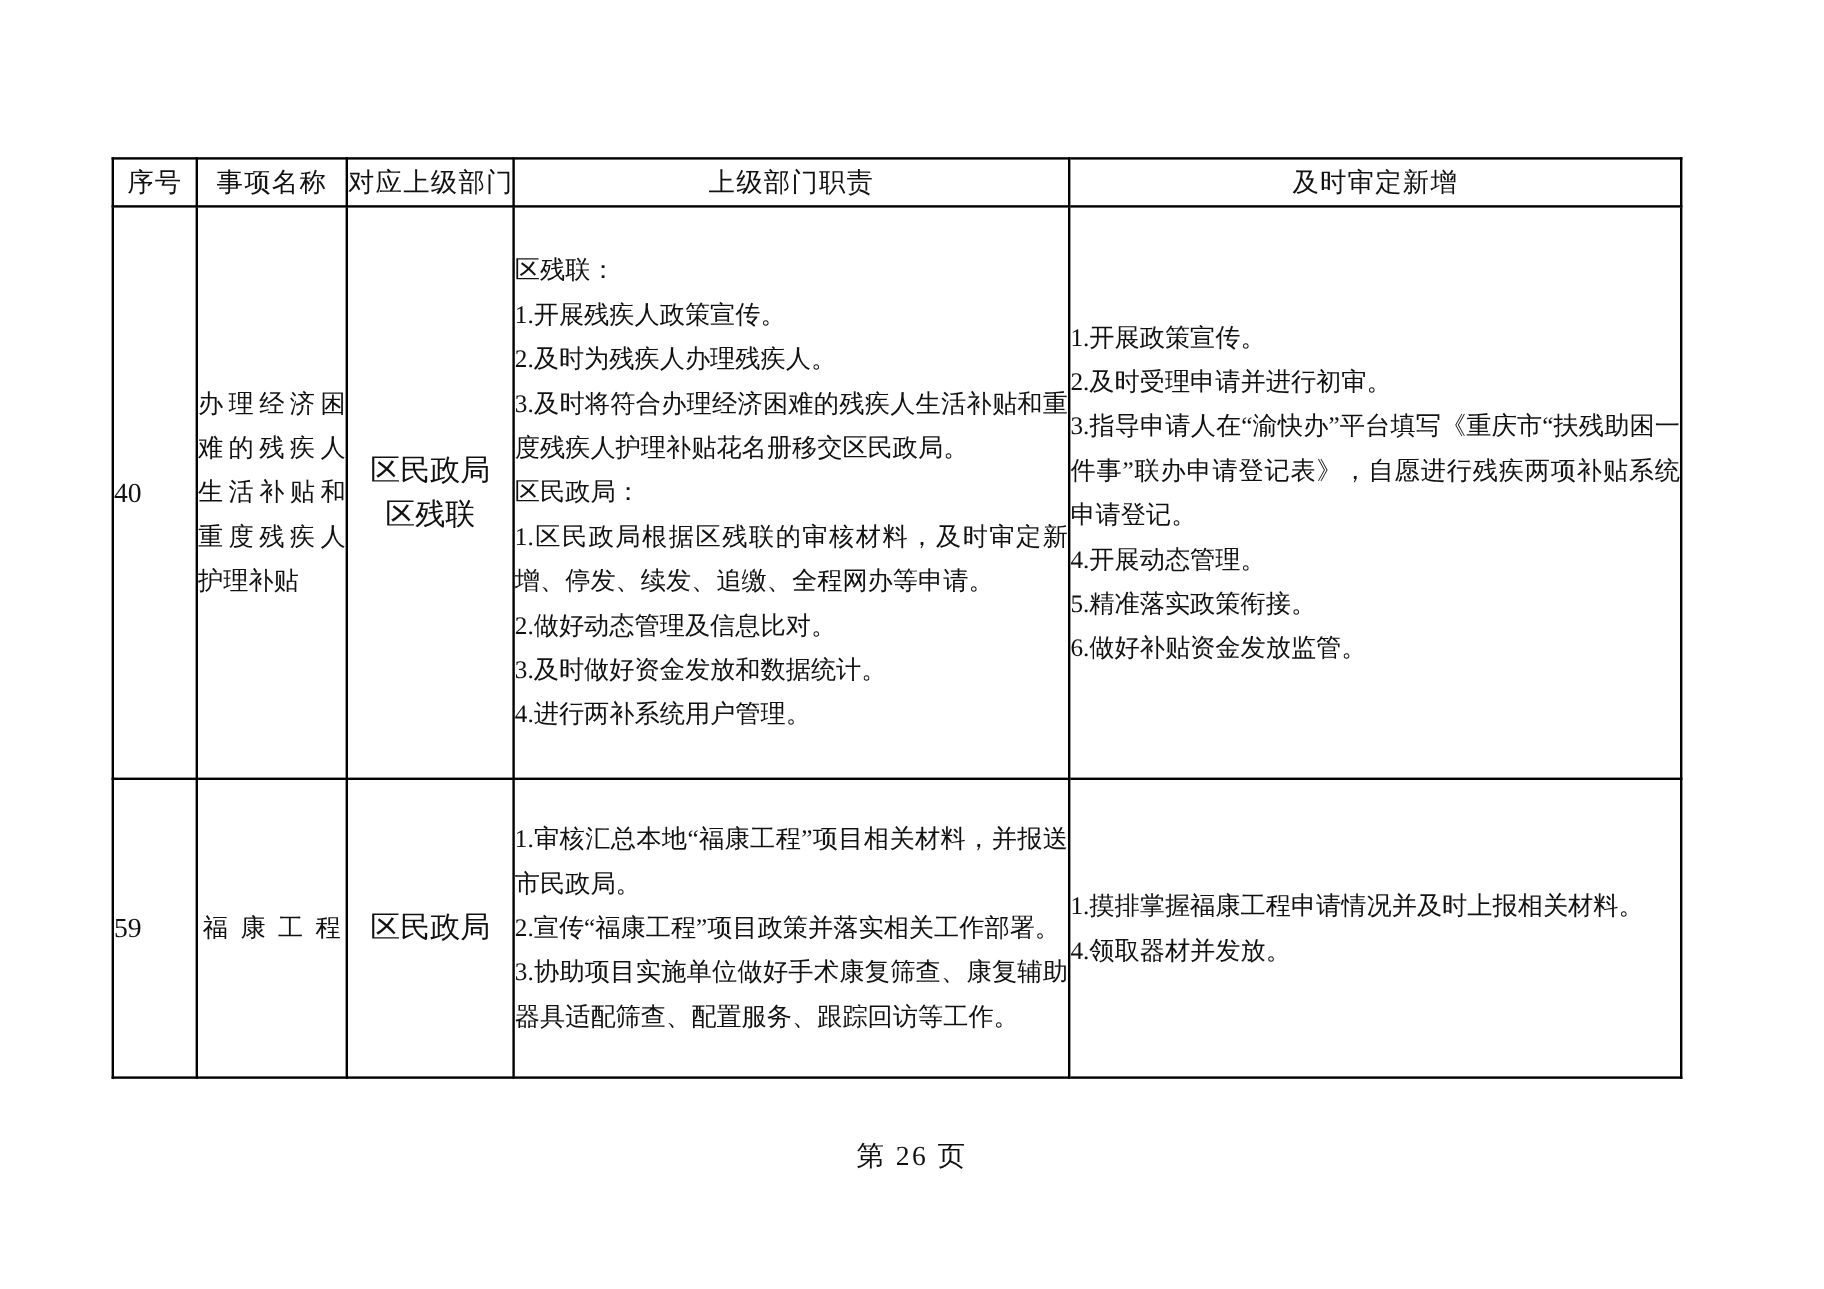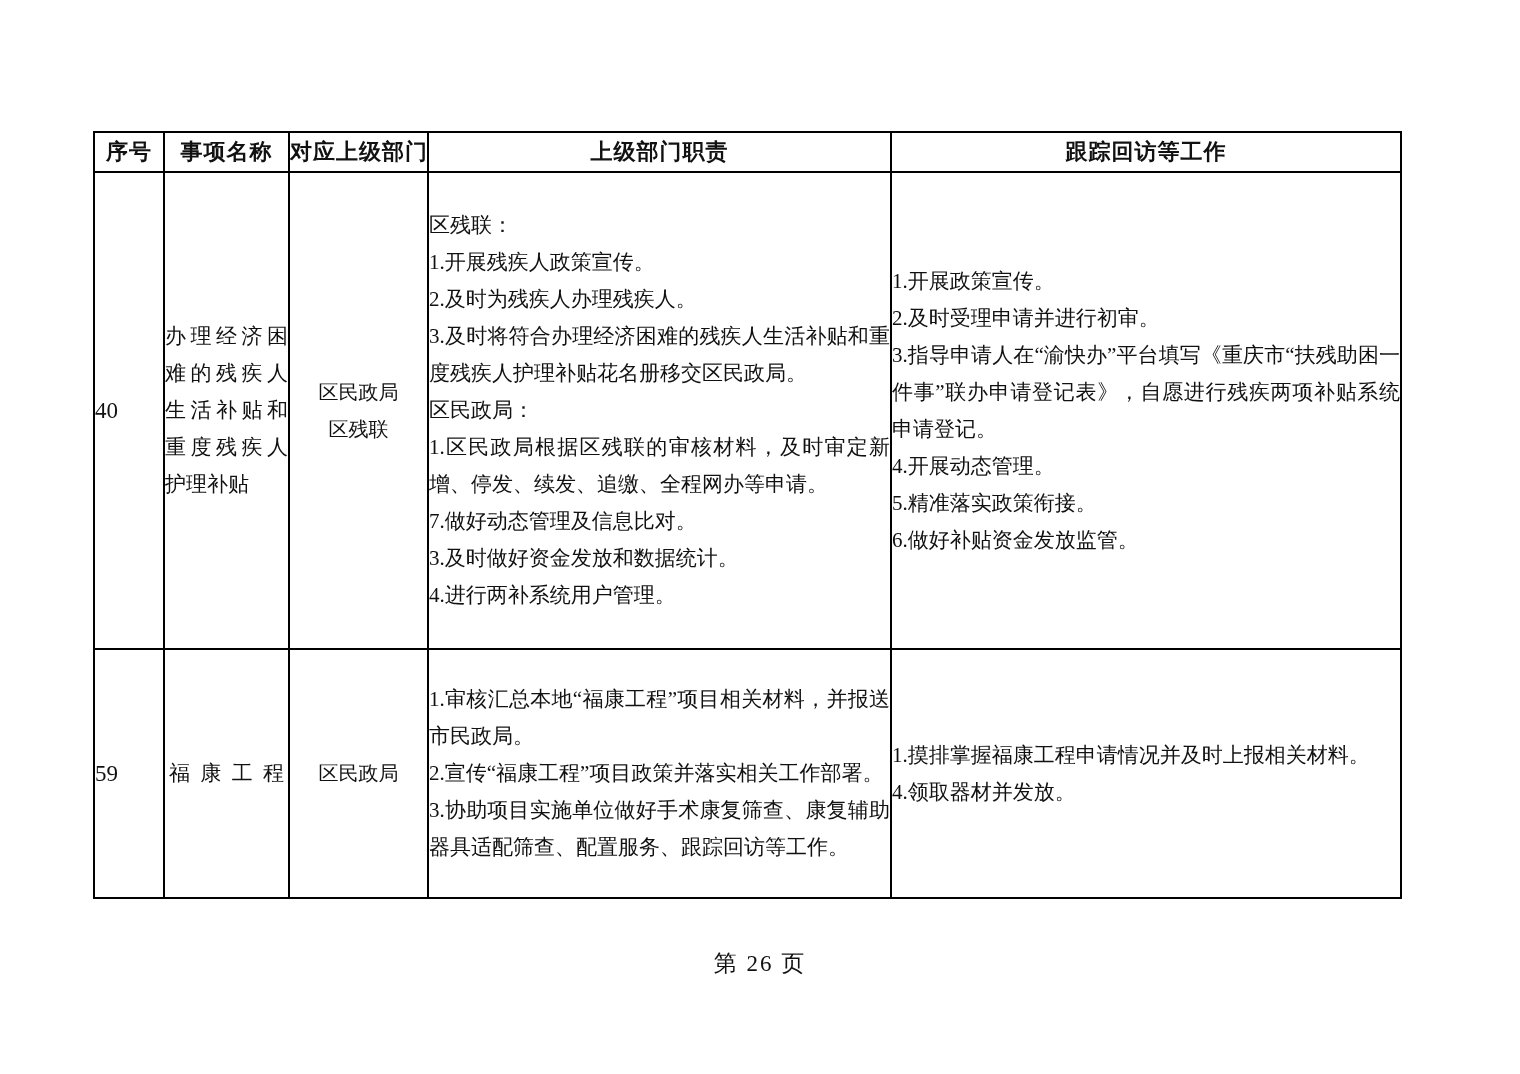--- a/index.html
+++ b/index.html
@@ -29,21 +29,21 @@
     border: 2px solid #000000;
     padding: 0;
     vertical-align: middle;
     color: #111111;
   }
   tr.header-row {
     height: 40px;
   }
   tr.header-row th {
     font-family: "Liberation Sans", sans-serif;
-    font-weight: bold;
+    font-weight: normal;
     font-size: 22px;
     text-align: center;
     white-space: nowrap;
     letter-spacing: 1px;
   }
   tr.row-40 { height: 477px; }
   tr.row-41 { height: 249px; }
 
   td.seq-cell {
     text-align: left;
@@ -60,21 +60,21 @@
     font-family: Liberation Serif, serif;
   }
   .name-text.spread-last {
     text-align-last: justify;
     padding: 0 4px;
   }
   td.dept-cell {
     text-align: center;
   }
   td.dept-cell .line {
-    font-size: 20px;
+    font-size: 25px;
     line-height: 37px;
   }
   td.duties-cell {
     padding: 0 6px;
   }
   td.duties-cell .line {
     font-size: 21px;
     line-height: 37px;
     text-align: justify;
     text-justify: inter-character;
@@ -105,41 +105,41 @@
       <col style="width:139px">
       <col style="width:463px">
       <col style="width:510px">
     </colgroup>
     <thead>
       <tr class="header-row">
         <th>序号</th>
         <th>事项名称</th>
         <th>对应上级部门</th>
         <th>上级部门职责</th>
-        <th>跟踪回访等工作</th>
+        <th>及时审定新增</th>
       </tr>
     </thead>
     <tbody>
       <tr class="row-40">
         <td class="seq-cell">40</td>
         <td class="name-cell">
           <div class="name-text">办理经济困难的残疾人生活补贴和重度残疾人护理补贴</div>
         </td>
         <td class="dept-cell">
             <div class="line">区民政局</div>
             <div class="line">区残联</div>
           </td>
         <td class="duties-cell">
             <div class="line">区残联：</div>
             <div class="line">1.开展残疾人政策宣传。</div>
             <div class="line">2.及时为残疾人办理残疾人。</div>
             <div class="line">3.及时将符合办理经济困难的残疾人生活补贴和重度残疾人护理补贴花名册移交区民政局。</div>
             <div class="line">区民政局：</div>
             <div class="line">1.区民政局根据区残联的审核材料，及时审定新增、停发、续发、追缴、全程网办等申请。</div>
-            <div class="line">7.做好动态管理及信息比对。</div>
+            <div class="line">2.做好动态管理及信息比对。</div>
             <div class="line">3.及时做好资金发放和数据统计。</div>
             <div class="line">4.进行两补系统用户管理。</div>
           </td>
         <td class="duties-cell township-cell">
             <div class="line">1.开展政策宣传。</div>
             <div class="line">2.及时受理申请并进行初审。</div>
             <div class="line">3.指导申请人在“渝快办”平台填写《重庆市“扶残助困一件事”联办申请登记表》，自愿进行残疾两项补贴系统申请登记。</div>
             <div class="line">4.开展动态管理。</div>
             <div class="line">5.精准落实政策衔接。</div>
             <div class="line">6.做好补贴资金发放监管。</div>

